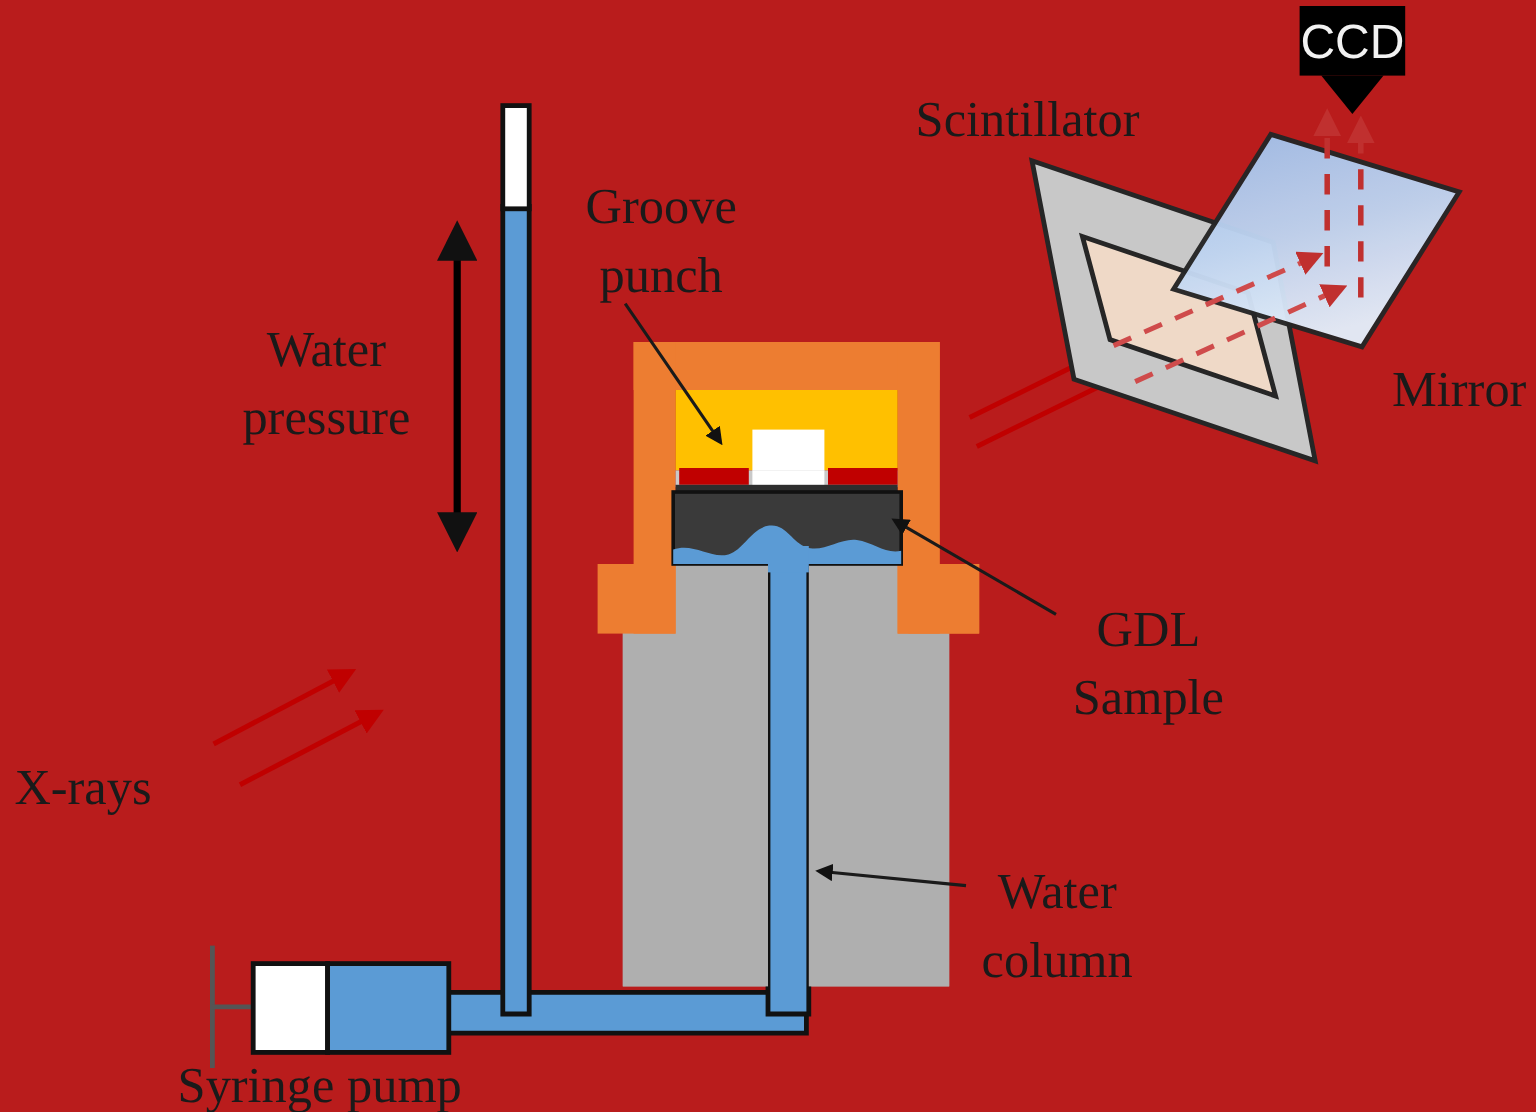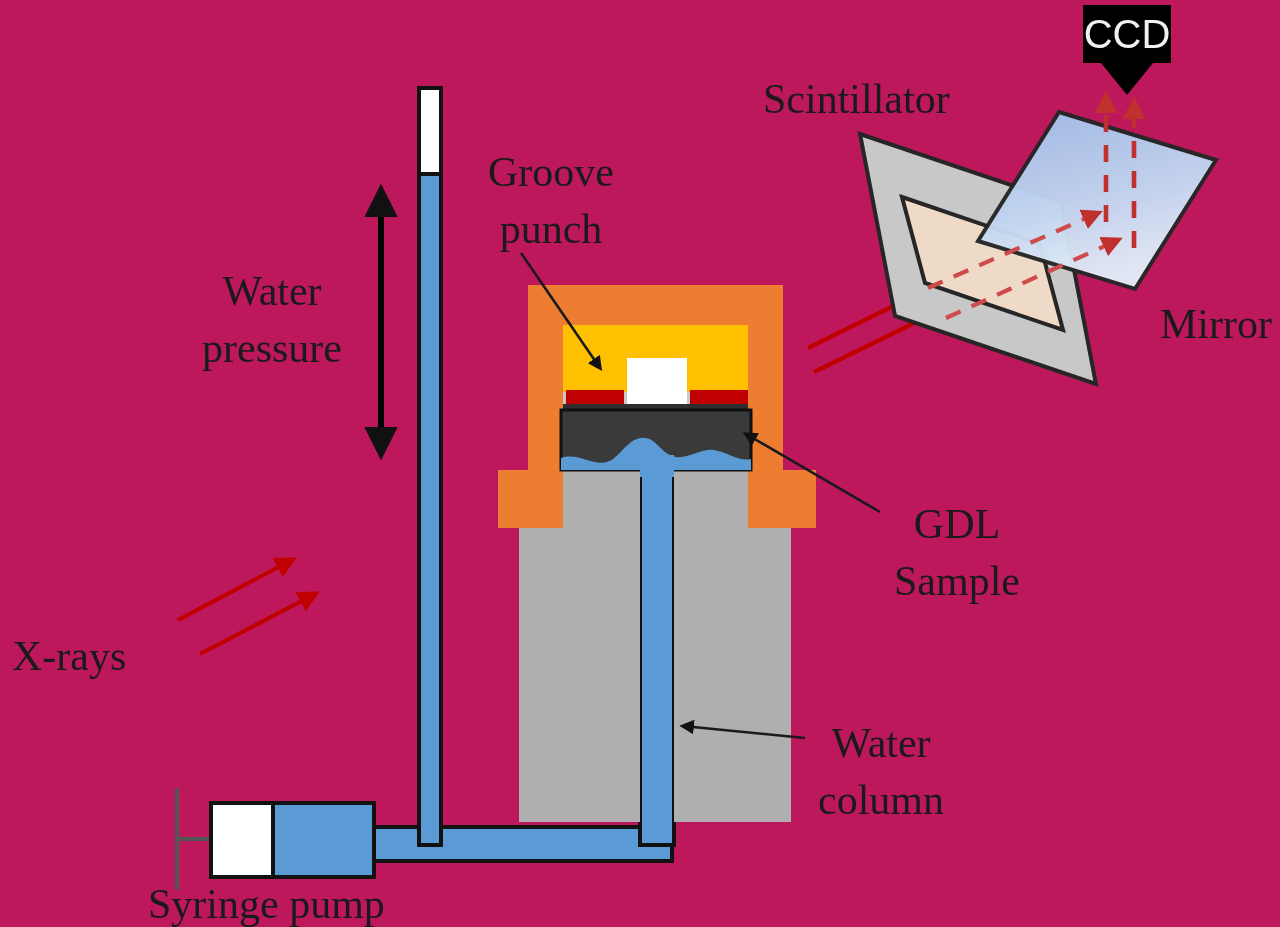--- a/index.html
+++ b/index.html
@@ -10,21 +10,21 @@
   body {
     width: 1280px;
     height: 927px;
     overflow: hidden;
     font-family: "Liberation Serif", serif;
   }
   #figure-root {
     position: relative;
     width: 1280px;
     height: 927px;
-    background: #be185d;
+    background: #b91c1c;
   }
   svg#diagram {
     display: block;
     width: 1280px;
     height: 927px;
   }
   .lbl {
     font-family: "Liberation Serif", serif;
     font-size: 42px;
     fill: #1a1a1a;

